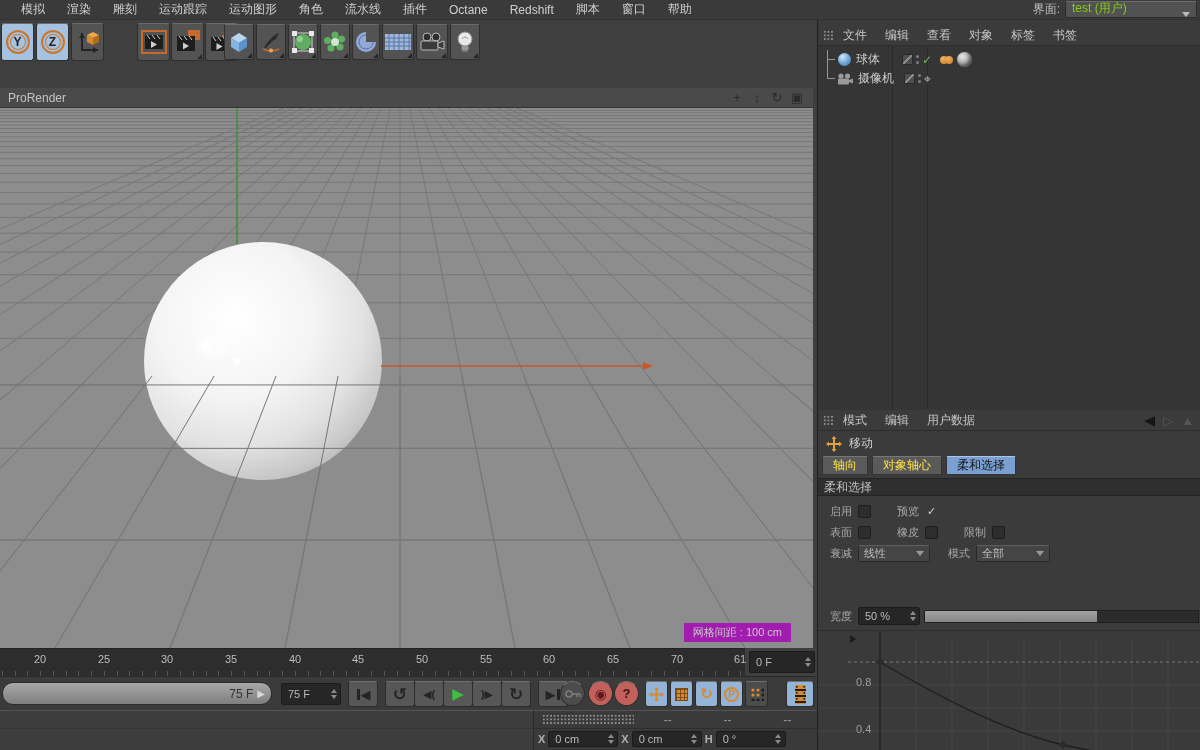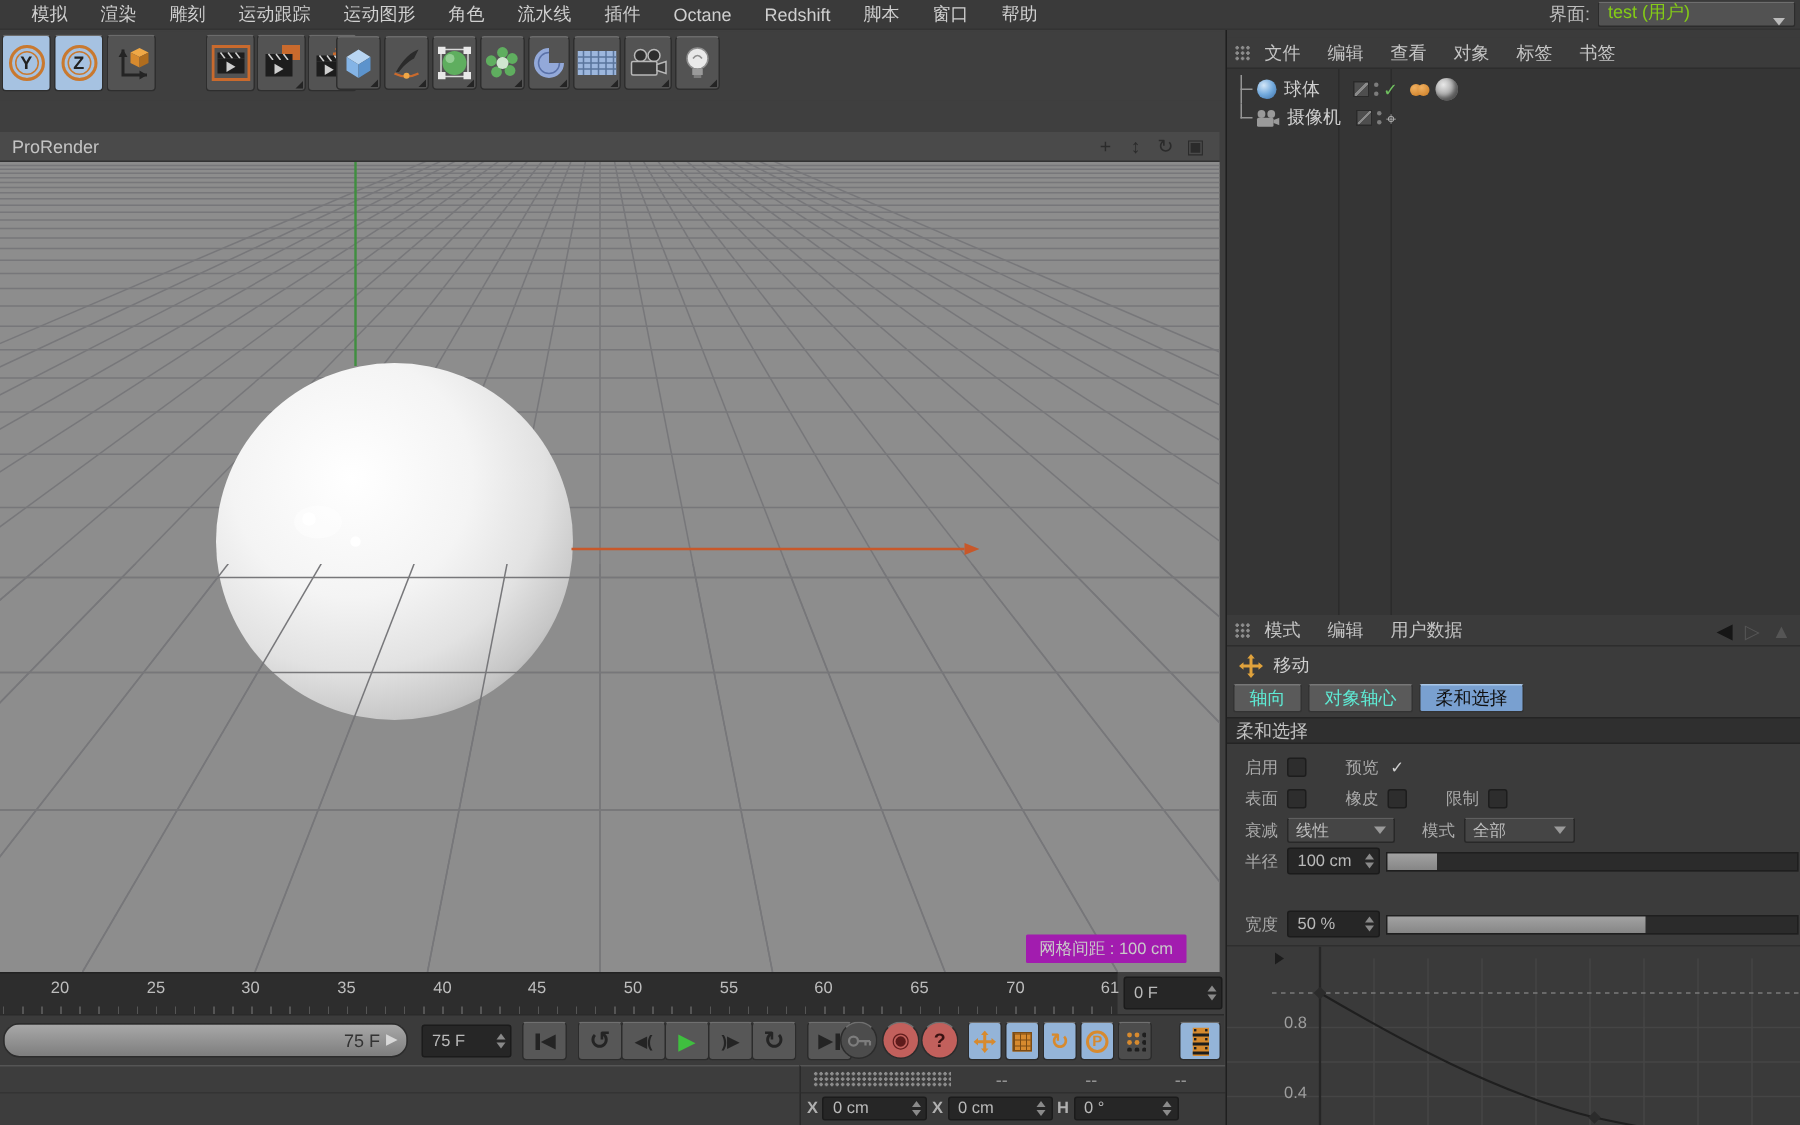--- a/index.html
+++ b/index.html
@@ -84,21 +84,21 @@
   .ttarget{color:#b5b5b5;font-size:12px}
   .tagdot{width:8px;height:8px;border-radius:50%;background:radial-gradient(circle at 35% 30%,#f0b060,#c97a22);flex:none}
   .phong{width:15px;height:15px;border-radius:50%;background:radial-gradient(circle at 35% 30%,#e8e8e8,#8d8d8d 70%,#5d5d5d);flex:none;margin-left:4px;box-shadow:inset -2px -2px 3px #555}
   
   #ammenu{position:absolute;left:0;top:390px;width:383px}
   #amnav{position:absolute;right:6px;top:392px;display:flex;gap:8px;align-items:center}
   #amnav .b{color:#161616;font-size:14px}
   #amnav .dim{color:#555;font-size:13px}
   #toolrow{position:absolute;left:0;top:412px;width:383px;height:23px;display:flex;align-items:center;gap:7px;padding-left:8px;color:#cdcdcd}
   #tabs{position:absolute;left:4px;top:436px;display:flex;gap:4px}
-  .tab{height:19px;padding:0 10px;background:#5a5a5a;border:1px solid #333;border-top-color:#777;border-radius:2px;display:flex;align-items:center;color:#5eead4}
+  .tab{height:19px;padding:0 10px;background:#5a5a5a;border:1px solid #333;border-top-color:#777;border-radius:2px;display:flex;align-items:center;color:#fde047}
   .tab.active{background:#79a0d0;color:#101010;border-top-color:#a9c6e6}
   #section{position:absolute;left:0;top:458px;width:383px;height:18px;background:#2f2f2f;display:flex;align-items:center;padding-left:6px;color:#c2c2c2;border-top:1px solid #242424;border-bottom:1px solid #242424}
   #props{position:absolute;left:0;top:477px;width:383px;height:133px}
   .prow{position:absolute;left:0;width:383px;height:20px;display:flex;align-items:center}
   .plabel{color:#a9a9a9;font-size:11px;text-align:right;flex:none}
   .cb{width:13px;height:13px;background:#2d2d2d;border:1px solid #1d1d1d;border-radius:2px;margin-left:6px;flex:none;display:flex;align-items:center;justify-content:center;color:#d0d0d0;font-size:11px}
   .cb.borderless{background:none;border-color:transparent}
   .ddl{height:17px;background:#454545;border:1px solid #282828;border-top-color:#5f5f5f;border-radius:2px;display:flex;align-items:center;justify-content:space-between;padding:0 5px;color:#bdbdbd;font-size:11px;margin-left:6px}
   .ddl .arr{width:0;height:0;border-left:4px solid transparent;border-right:4px solid transparent;border-top:5px solid #9a9a9a;margin-left:8px}
   .track{height:13px;background:#2b2b2b;border:1px solid #1f1f1f;position:relative;flex:1;margin-left:4px;margin-right:2px}
@@ -612,33 +612,20 @@
       <span class="ddl" style="width:72px">
         <span>线性</span>
           <span class="arr"></span>
       </span>
       <span class="plabel" style="width:40px">模式</span>
       <span class="ddl" style="width:74px">
         <span>全部</span>
           <span class="arr"></span>
       </span>
     </div>
-    <div class="prow" style="top:67px">
-      <span class="plabel" style="width:34px">半径</span>
-      <div class="field" style="width:62px;margin-left:6px">
-        <span class="val">100 cm</span>
-        <span class="spin">
-            <i class="up"></i>
-            <i class="dn"></i>
-          </span>
-      </div>
-      <div class="track">
-          <div class="fill" style="width:12%"></div>
-        </div>
-    </div>
     <div class="prow" style="top:109px">
       <span class="plabel" style="width:34px">宽度</span>
       <div class="field" style="width:62px;margin-left:6px">
         <span class="val">50 %</span>
         <span class="spin">
             <i class="up"></i>
             <i class="dn"></i>
           </span>
       </div>
       <div class="track">

